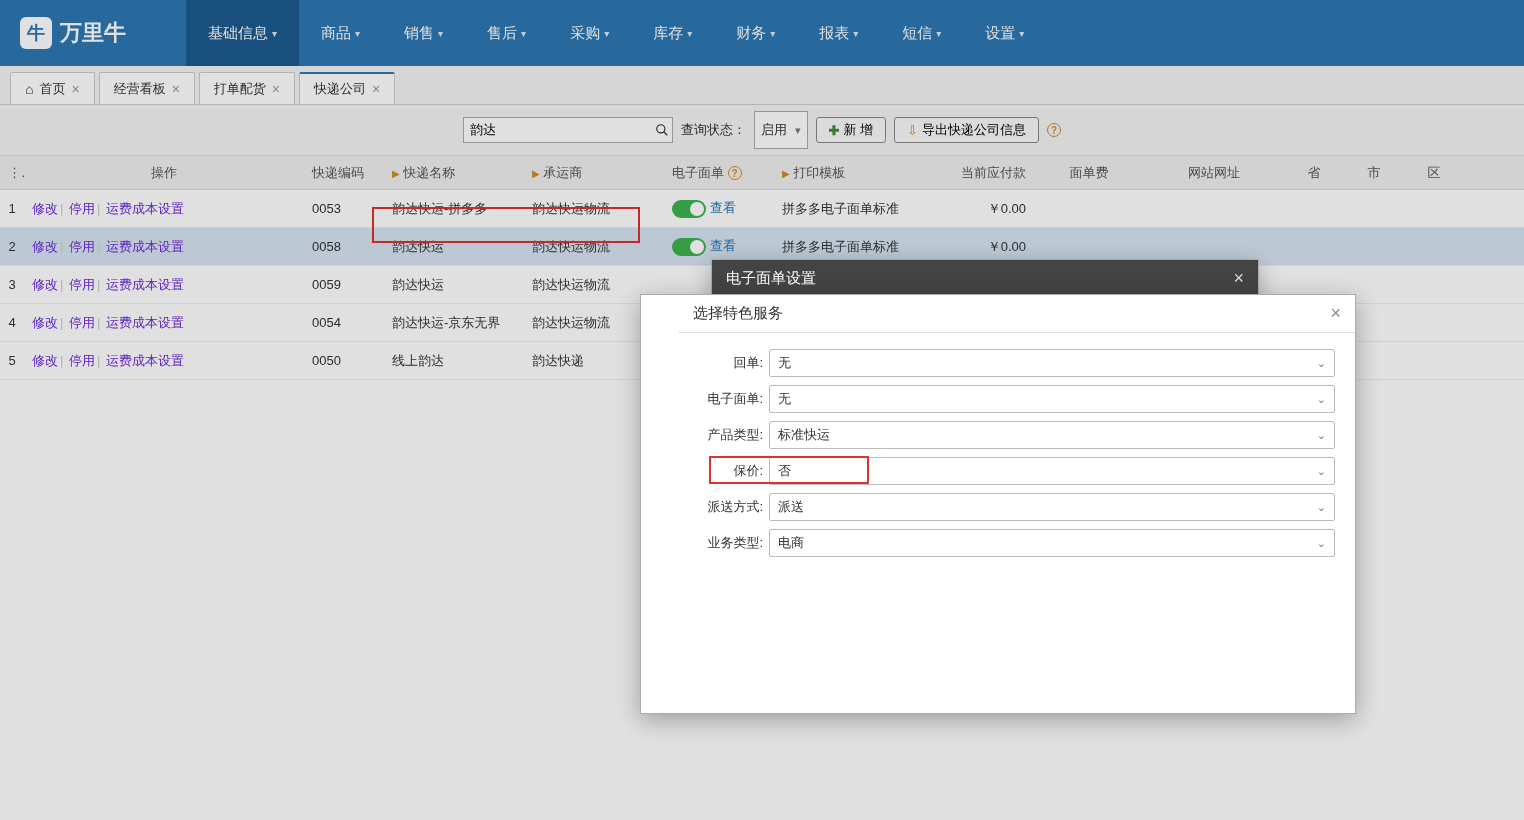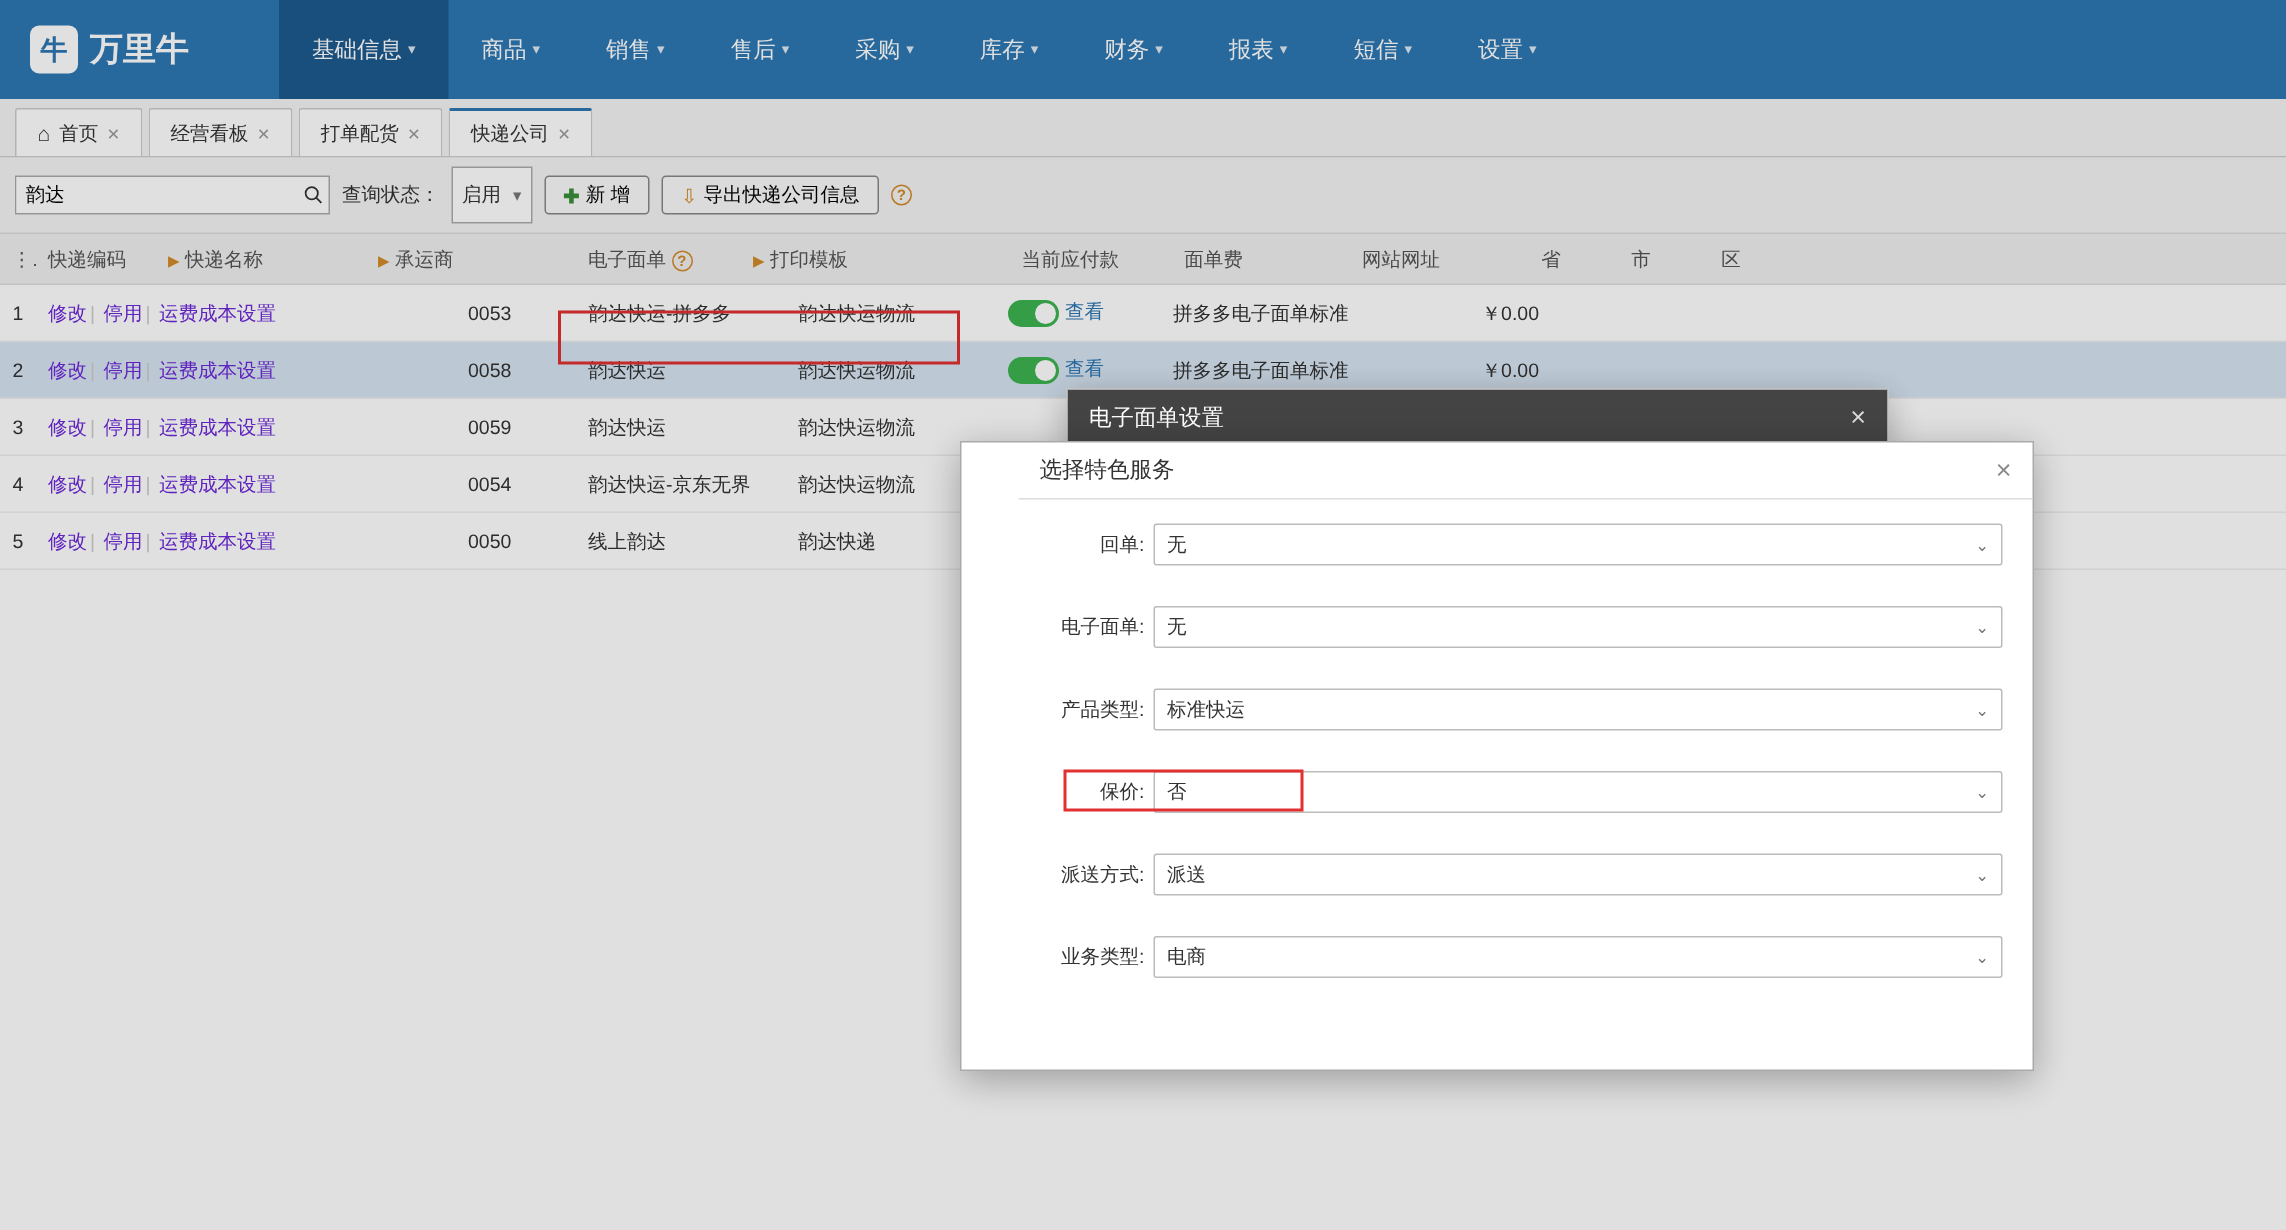--- a/index.html
+++ b/index.html
@@ -9,21 +9,21 @@
 .logo-icon { width: 32px; height: 32px; background: #fff; border-radius: 6px; display: flex; align-items: center; justify-content: center; color: #2d77b3; font-weight: bold; font-size: 18px; }
 .nav { display: flex; height: 100%; }
 .nav-item { color: #fff; padding: 0 22px; display: flex; align-items: center; gap: 4px; cursor: pointer; font-size: 15px; }
 .nav-item.active { background: #1d5a8e; }
 .caret { font-size: 10px; opacity: 0.85; }
 .tabbar { display: flex; border-bottom: 1px solid #ccc; padding: 6px 10px 0 10px; background: #f4f4f4; }
 .tab { border: 1px solid #ccc; border-bottom: none; padding: 6px 14px; margin-right: 4px; background: #fff; border-radius: 2px 2px 0 0; display: flex; align-items: center; gap: 6px; cursor: pointer; }
 .tab.active { border-top: 2px solid #2d77b3; background: #fff; }
 .tab-close { color: #999; cursor: pointer; font-size: 14px; }
 .home-icon { font-size: 14px; }
-.toolbar { display: flex; align-items: center; padding: 6px 10px; gap: 8px; background: #f4f4f4; border-bottom: 1px solid #ddd; }
+.toolbar { display: flex; align-items: center; padding: 6px 10px; gap: 8px; background: #f4f4f4; border-bottom: 1px solid #ddd; justify-content: center; }
 .search-box { display: flex; align-items: center; border: 1px solid #aaa; background: #fff; width: 210px; height: 26px; }
 .search-input { border: none; outline: none; flex: 1; padding: 0 6px; font-size: 13px; height: 100%; }
 .search-btn { width: 24px; display: flex; align-items: center; justify-content: center; cursor: pointer; }
 .label { font-size: 13px; }
 .select { border: 1px solid #aaa; height: 26px; padding: 18px 6px; background: #fff; cursor: pointer; display: flex; align-items: center; gap: 8px; }
 .btn { border: 1px solid #888; background: #fafafa; height: 26px; padding: 0 12px; border-radius: 3px; cursor: pointer; display: flex; align-items: center; gap: 4px; font-size: 13px; }
 .btn-icon-green { color: #3a8f3a; font-weight: bold; }
 .btn-icon-orange { color: #d18b27; }
 .help-icon { color: #d18b27; font-weight: bold; border: 1px solid #d18b27; border-radius: 50%; width: 14px; height: 14px; display: inline-flex; align-items: center; justify-content: center; font-size: 10px; cursor: pointer; }
 .table-wrap { position: relative; }
@@ -52,21 +52,21 @@
 .toggle::after { content: ""; width: 14px; height: 14px; border-radius: 50%; background: #fff; position: absolute; top: 2px; right: 2px; }
 .view-link { color: #2d77b3; cursor: pointer; margin-left: 4px; }
 .hl-red { border: 2px solid #e03030; position: absolute; pointer-events: none; }
 .overlay { position: fixed; inset: 0; background: rgba(0,0,0,0.12); }
 .dialog { position: fixed; background: #fff; border: 1px solid #aaa; box-shadow: 0 6px 24px rgba(0,0,0,0.3); }
 .dialog-header { display: flex; justify-content: space-between; align-items: center; padding: 8px 14px; border-bottom: 1px solid #ddd; font-size: 15px; }
 .dialog-header.dark { background: #444; color: #fff; }
 .dlg-close { cursor: pointer; font-size: 18px; color: #888; }
 .dialog-header.dark .dlg-close { color: #ddd; }
 .dialog-body { padding: 16px 20px; }
-.form-row { display: flex; align-items: center; margin-bottom: 27px; }
+.form-row { display: flex; align-items: center; margin-bottom: 8px; }
 .form-label { width: 70px; text-align: right; padding-right: 6px; font-size: 13px; }
 .form-select { flex: 1; border: 1px solid #bbb; height: 28px; display: flex; align-items: center; justify-content: space-between; padding: 0 8px; cursor: pointer; background: #fff; border-radius: 2px; }
 .chevron { color: #777; font-size: 11px; }
 .dialog-footer { padding: 14px; text-align: center; }
 .btn-primary { background: #2d77b3; color: #fff; border: none; padding: 8px 26px; border-radius: 3px; cursor: pointer; font-size: 14px; letter-spacing: 4px; }
 </style>
 </head>
 <body>
 
 <div class="topbar">
@@ -160,20 +160,21 @@
   <button class="btn">
     <span class="btn-icon-orange">⇩</span>
     <span>导出快递公司信息</span>
   </button>
   <span class="help-icon">?</span>
 </div>
 
 <div class="table-wrap">
   <div class="thead">
     <div class="th th-menu">⋮</div>
+    <div class="th col-ops" style="text-align:center;">操作</div>
     <div class="th col-code">快递编码</div>
     <div class="th col-name"><span class="sort-caret">▶</span> <span>快递名称</span></div>
     <div class="th col-carrier"><span class="sort-caret">▶</span> <span>承运商</span></div>
     <div class="th col-ebill"><span>电子面单</span> <span class="help-icon">?</span></div>
     <div class="th col-tpl"><span class="sort-caret">▶</span> <span>打印模板</span></div>
     <div class="th col-cod">当前应付款</div>
     <div class="th col-billfee">面单费</div>
     <div class="th col-url">网站网址</div>
     <div class="th col-prov">省</div>
     <div class="th col-city">市</div>

